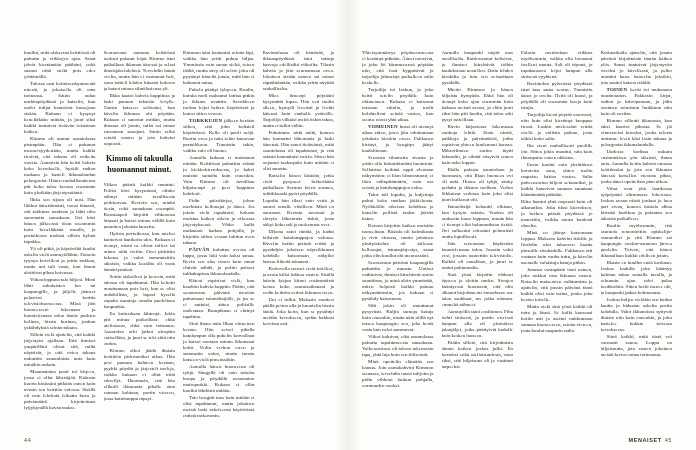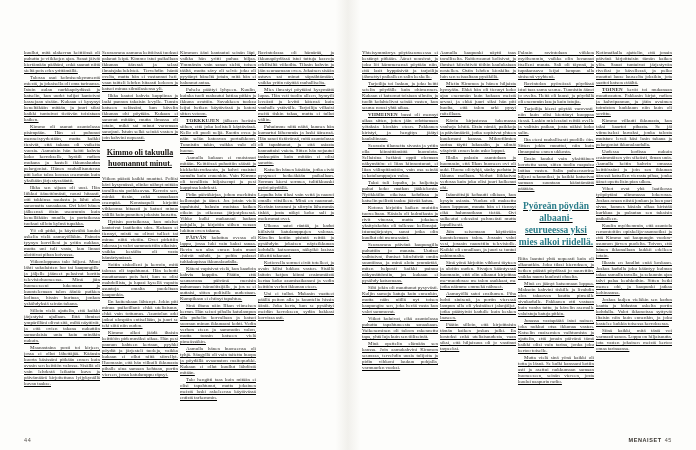--- a/index.html
+++ b/index.html
@@ -7,21 +7,21 @@
     width:696px;height:450px;
     background:#fdfdfb;
     font-family:"Liberation Serif", serif;
     -webkit-text-size-adjust:none;
   }
   .spread{
     position:relative;width:696px;height:450px;overflow:hidden;
     background:linear-gradient(90deg,#fdfdfb 0%,#fdfdfb 48.2%,#f1f0ec 50%,#fdfdfb 51.8%,#fdfdfb 100%);
   }
   .pages{position:absolute;top:50px;left:24px;right:24px;height:376px;display:flex;gap:28px;}
-  .page{flex:1;display:flex;gap:2px;text-decoration:underline;}
+  .page{flex:1;display:flex;gap:8px;}
   .col{
     flex:1;height:376px;overflow:hidden;
     text-align:justify;
     font-size:5px;line-height:6px;color:#2e2c2a;
     word-spacing:-0.2px;
   }
   .col p{margin:0 0 1px;text-indent:6px;}
   .col p.noindent{text-indent:0;}
   .lead{font-weight:bold;letter-spacing:.2px;}
   .q-small{
@@ -117,21 +117,20 @@
           <p>Sinä yönä kirjoitin vihkoni täyteen ja aloitin uuden. Sivujen kääntyessä huomasin, että olin alkanut kirjoittaa me-muodossa: me talon asukkaat, me jotka näimme emmekä nähneet.</p>
           <p>Aamuyöllä satoi ensilumen. Piha hohti sinisenä, ja portin vieressä lampun alla oli yksinäiset jalanjäljet, jotka päättyivät kadulle kuin kesken lauseen.</p>
           <p>Päätin silloin, että kirjoittaisin tämän kaiken joskus julki. En kostoksi enkä uteliaisuudesta, vaan siksi, että hiljaisuus oli jo vaatinut tarpeeksi.</p>
         </div>
       <div class="col">
           <p class="noindent">Palasin ravintolaan viikkoa myöhemmin, vaikka olin luvannut itselleni muuta. Sali oli täynnä, ja tupakansavu leijui lampun alla sinisenä vyyhtenä.</p>
           <p>Ravintolan pyöreässä pöydässä istui taas sama seurue. Tunnistin äänet jo ovelta. Heitä oli kuusi, ja pöydällä oli enemmän laseja kuin istujia.</p>
           <p>Tarjoilija kiersi pöytää varovasti, niin kuin olisi kiertänyt kuoppaa tiessä. Laskin mielessäni reittiä ovelle ja valitsin paikan, josta näkisi koko salin.</p>
           <p>Ilta eteni rauhallisesti puolille öin. Sitten jokin muuttui, niin kuin ilmanpaine ennen ukkosta.</p>
           <p>Ensin kuului vain yksittäinen korotettu sana, sitten tuolin raapaisu lattiaa vasten. Salin puheensorina hiljeni sekunniksi, ja kaikki katsoivat samaan suuntaan kääntämättä päätään.</p>
-          <div class="q-teal">Pyöreän pöydän albaani-seurueessa yksi mies alkoi riidellä.</div>
           <p class="noindent">Riita laantui yhtä nopeasti kuin oli alkanutkin. Joku tilasi kierroksen, ja hetken päästä pöydässä jo naurettiin, vaikka nauru kuulosti ohuelta.</p>
           <p>Minä en jäänyt katsomaan loppua. Maksoin kahvini tiskille ja livahdin ulos takaoven kautta pimeälle sivukadulle. Pakkanen otti vastaan kuin vanha tuttu, ja kävelin asemalle valaistuja katuja pitkin.</p>
           <p>Junassa vastapäätä istui nainen, joka nukkui otsa ikkunaa vasten. Katselin maisemien vaihtumista ja ajattelin, että jonain päivänä tämä kaikki olisi vain tarina, jonka joku kertoo toiselle.</p>
           <p>Mutta vielä sinä yönä kaikki oli totta ja läsnä. Se kulki kanssani kotiin asti ja asettui nukkumaan samaan huoneeseen, seinän viereen, josta kuului naapurin radio.</p>
         </div>
       <div class="col">
           <p class="noindent">Kotimatkalla ajattelin, että jonain päivänä kirjoittaisin tämän kaiken ylös. Sanat tuntuivat järjestyvän riveiksi jo kävellessä, ja pelko muuttui lause lauseelta joksikin, jota saattoi katsoa etäältä.</p>
           <p><span class="lead">TOINEN </span>kevät toi mukanaan muuttoauton. Pakkasin kirjat, radion ja kahvipannun, ja jätin avaimen toimiston luukkuun niin kuin oli sovittu.</p>
           <p>Kimmo vilkutti ikkunasta, kun taksi kaartoi pihasta. Se jäi viimeiseksi kuvaksi, jonka talosta muistan: leveä käsi lasin takana ja pelargoniat ikkunalaudalla.</p>
           <p>Uudessa kodissa nukuin ensimmäisen yön sikeästi, ilman unia. Aamulla keitin kahvin omassa keittiössäni ja join sen ikkunan ääressä katsellen vierasta pihaa, jonka äänet opettelisin pian ulkoa.</p>

